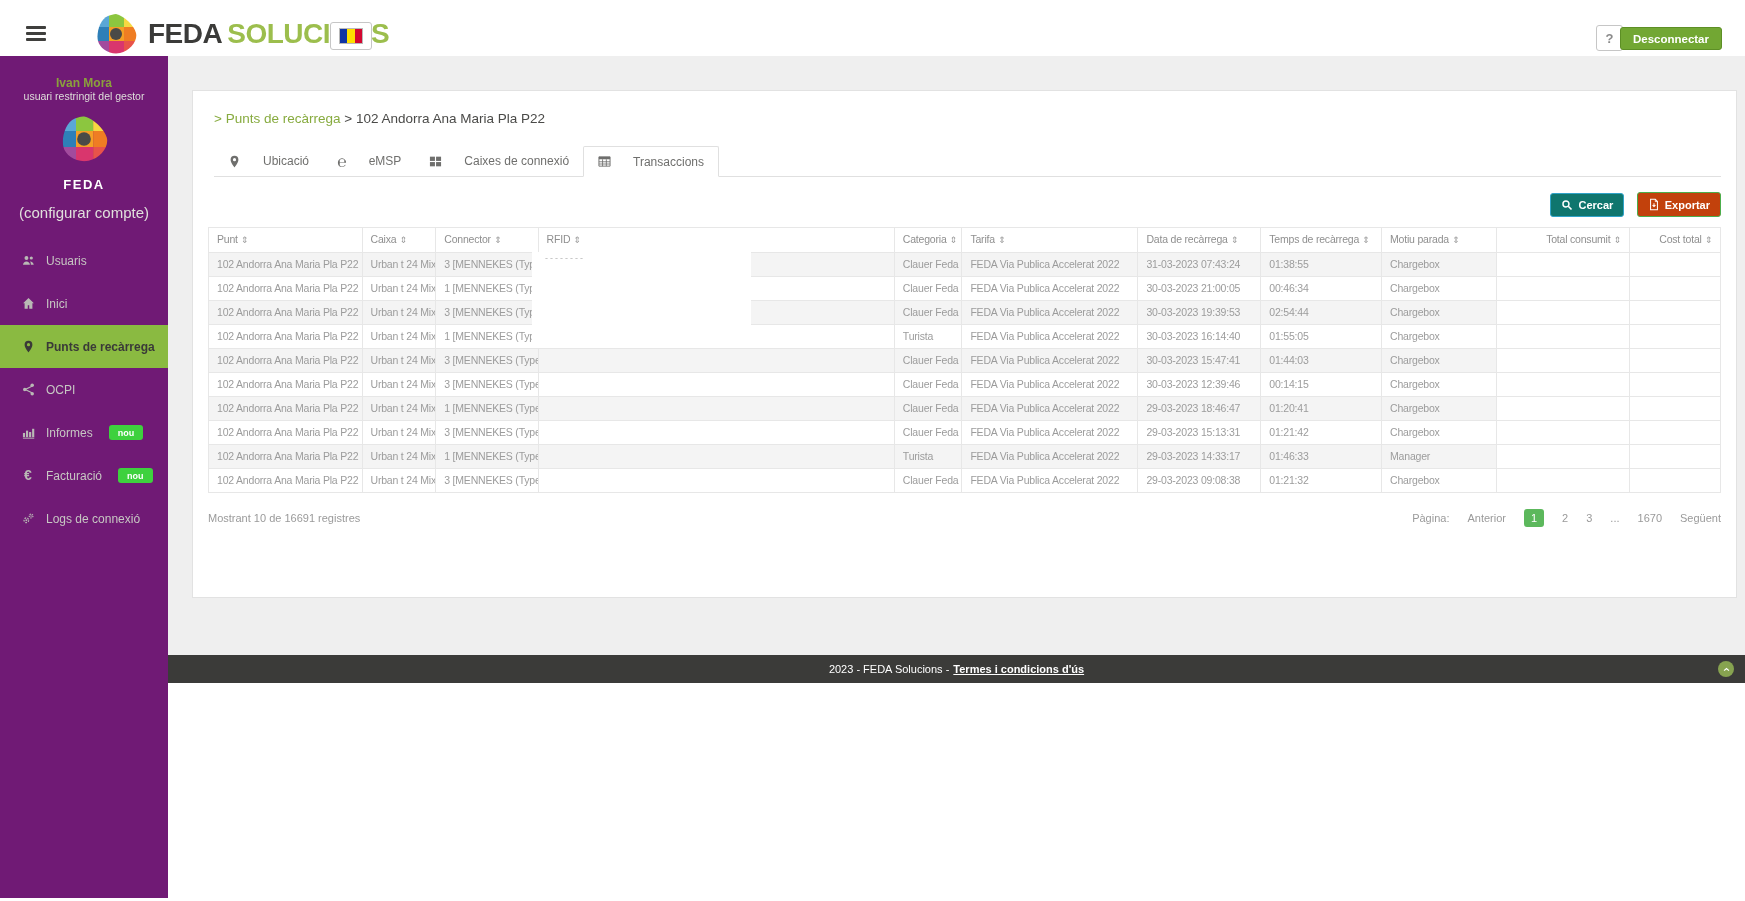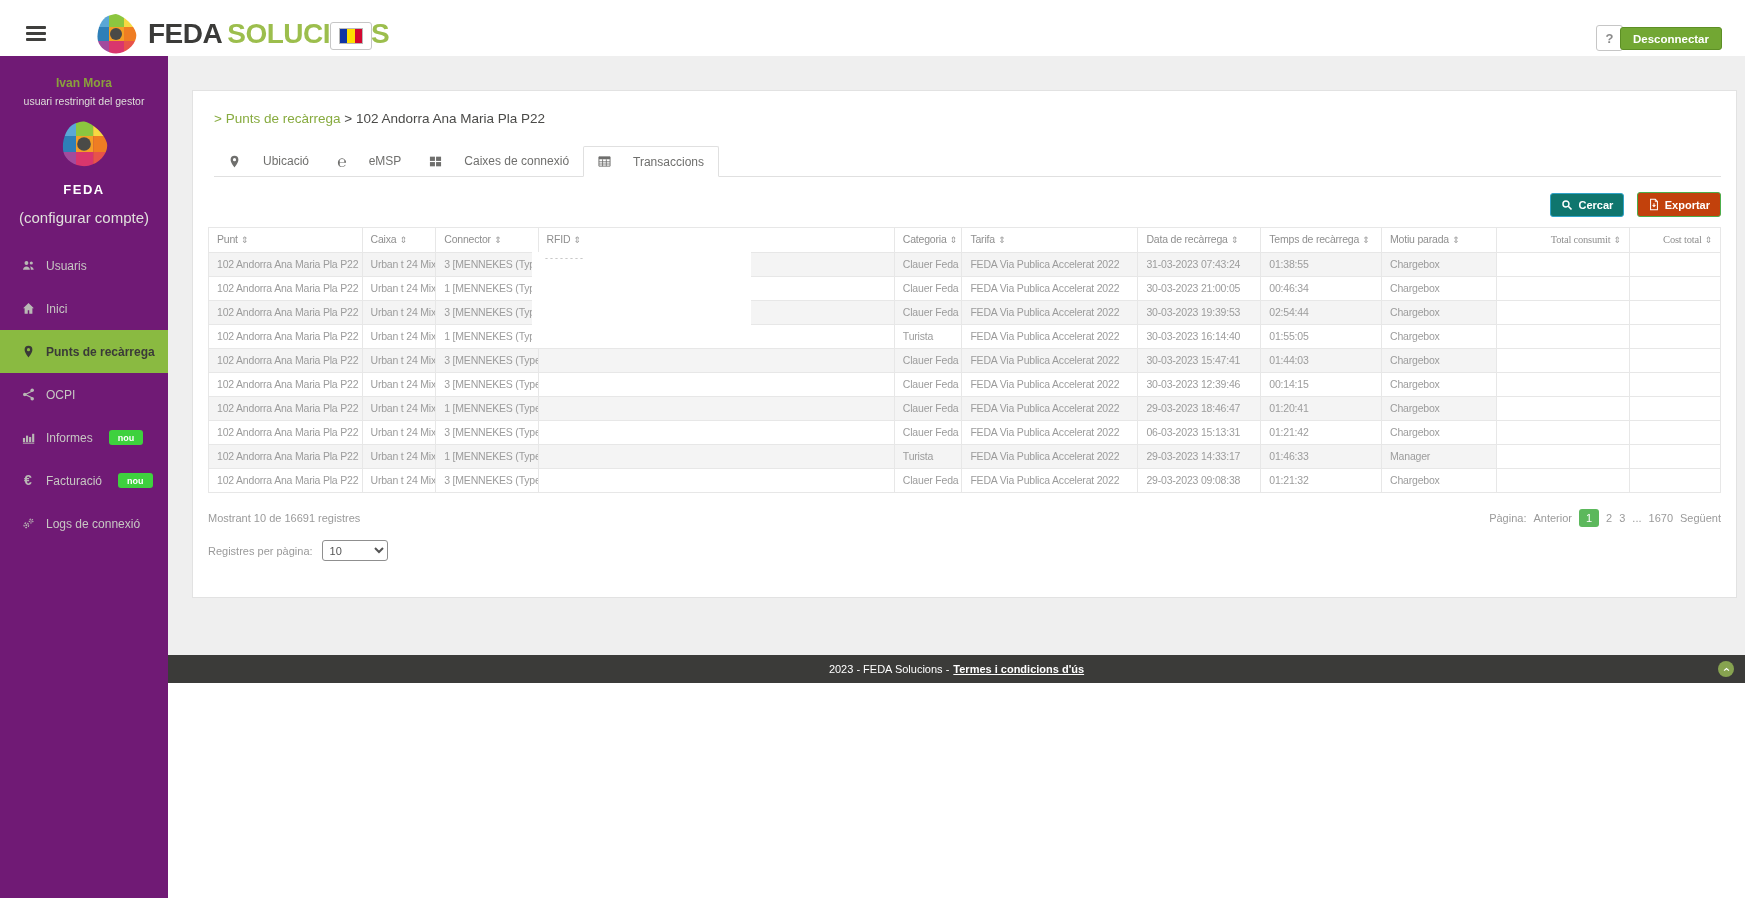--- a/index.html
+++ b/index.html
@@ -27,21 +27,21 @@
   .help-btn { position:absolute; right:122px; top:25px; width:27px; height:26px; background:#fff;
     border:1px solid #c6c6c6; border-radius:3px; color:#8a8a8a; font-weight:bold; font-size:13px;
     display:flex; align-items:center; justify-content:center; cursor:pointer; }
   .logout-btn { position:absolute; right:23px; top:27px; height:23px; padding:0 12px; background:#72a733;
     border:1px solid #5d8f25; border-radius:3px; color:#fff; font-size:11.5px; font-weight:bold;
     display:flex; align-items:center; cursor:pointer; }
 
   
   .sidebar { position:absolute; left:0; top:56px; width:168px; height:842px; background:#701a75; }
   .user-name { margin-top:20px; text-align:center; color:#8aa03c; font-size:12px; font-weight:bold; }
-  .user-role { margin-top:5px; text-align:center; color:#dededa; font-size:10.5px; }
+  .user-role { text-align:center; color:#dededa; font-size:10.5px; }
   .side-logo-wrap { margin-top:13px; text-align:center; }
   .org-name { margin-top:10px; text-align:center; color:#fff; font-size:13px; font-weight:bold; letter-spacing:1.5px; }
   .config-link { margin-top:12px; text-align:center; color:#e0e0dc; font-size:15px; cursor:pointer; }
   .nav { margin-top:18px; }
   .nav-item { height:43px; display:flex; align-items:center; padding-left:20px; gap:10px;
     font-size:12px; color:#c7c7c3; cursor:pointer; }
   .nav-item .icn { width:16px; display:flex; justify-content:center; color:#b9b9b5; }
   .nav-item.active { background:#8aba41; color:#3a3a38; font-weight:bold; }
   .nav-item.active .icn { color:#3a3a38; }
   .badge-nou { background:#3ed13e; color:#fff; font-size:9px; font-weight:bold; padding:2.5px 9px;
@@ -68,29 +68,29 @@
   .btn-export { background:#c2410c; border:1px solid #4cae4c; margin-left:8px; }
 
   
   .table-wrap { position:relative; margin-top:10px; }
   table { width:100%; border-collapse:collapse; table-layout:fixed; }
   th, td { border:1px solid #e7e7e7; padding:6px 8px; font-size:10.5px; line-height:11px;
     letter-spacing:-0.2px; white-space:nowrap; overflow:hidden; text-align:left; }
   th { color:#8f8f8f; font-weight:normal; background:#fff; cursor:pointer; }
   td { color:#9c9c9c; }
   tbody tr:nth-child(odd) { background:#f4f4f4; }
-  th.num, td.num { text-align:right;font-family:Liberation Serif, serif; }
+  th.num, td.num { text-align:right; }
   td.redact { background:#fff; }
   .sort { margin-left:3px; font-size:9px; color:#9a9a9a; }
   .rfid-overlay { position:absolute; left:324px; top:25px; width:219px; height:96px; background:#fff; z-index:2; }
   .rfid-overlay .marks { font-size:9px; color:#b5b5b5; letter-spacing:2px; padding:1px 0 0 13px; }
 
   .list-footer { margin-top:16px; display:flex; justify-content:space-between; align-items:center;
     font-size:11px; color:#9a9a9a; }
-  .pagination { display:flex; align-items:center; gap:7px;text-align:right; }
+  .pagination { display:flex; align-items:center; gap:18px;text-align:right; }
   .pagination .pg { cursor:pointer; }
   .pagination .current { background:#5cb85c; color:#fff; padding:3px 7px; border-radius:3px; }
   .per-page { margin-top:13px; display:flex; align-items:center; gap:9px; font-size:11px; color:#9a9a9a; }
   .per-page select { font-size:11px; color:#555; border:1px solid #8f8f8f; border-radius:3px;
     width:66px; height:21px; padding:0 3px; background:#fff; }
 
   
   .footer-bar { position:absolute; left:168px; top:655px; width:1577px; height:28px; background:#3b3b39;
     color:#fff; font-size:11px; display:flex; align-items:center; justify-content:center; }
   .footer-bar .link { text-decoration:underline; font-weight:bold; margin-left:4px; cursor:pointer; }
@@ -434,21 +434,21 @@
               <td class="num redact"></td>
               <td class="num redact"></td>
             </tr>
             <tr>
               <td>102 Andorra Ana Maria Pla P22</td>
               <td>Urban t 24 Mix</td>
               <td>3 [MENNEKES (Type 2)]</td>
               <td></td>
               <td>Clauer Feda</td>
               <td>FEDA Via Publica Accelerat 2022</td>
-              <td>06-03-2023 15:13:31</td>
+              <td>29-03-2023 15:13:31</td>
               <td>01:21:42</td>
               <td>Chargebox</td>
               <td class="num redact"></td>
               <td class="num redact"></td>
             </tr>
             <tr>
               <td>102 Andorra Ana Maria Pla P22</td>
               <td>Urban t 24 Mix</td>
               <td>1 [MENNEKES (Type 2)]</td>
               <td></td>
@@ -487,24 +487,20 @@
           <span class="pg">Anterior</span>
           <span class="pg current">1</span>
           <span class="pg">2</span>
           <span class="pg">3</span>
           <span class="pg">...</span>
           <span class="pg">1670</span>
           <span class="pg">Següent</span>
         </span>
     </div>
 
-    <div class="per-page">
-      <span>Registres per pàgina:</span>
-      <select><option>10</option></select>
-    </div>
   </div>
 </div>
 
 <div class="footer-bar">
   <span>2023 - FEDA Solucions -</span>
   <span class="link">Termes i condicions d'ús</span>
   <span class="scroll-top">
     <span>
       <svg width="9" height="9" viewBox="0 0 14 14" fill="none">
           <path d="m3.2 8.8 3.8-3.4 3.8 3.4" stroke="#fff" stroke-width="1.8"></path>

